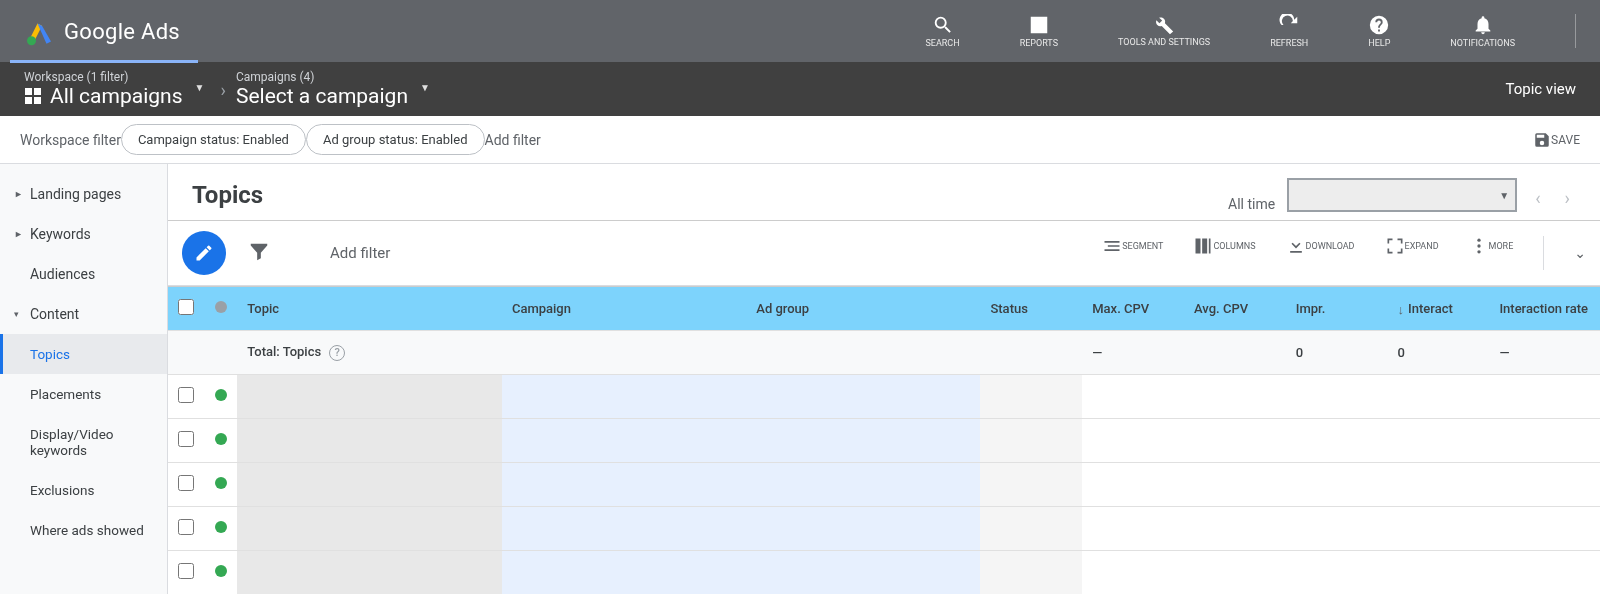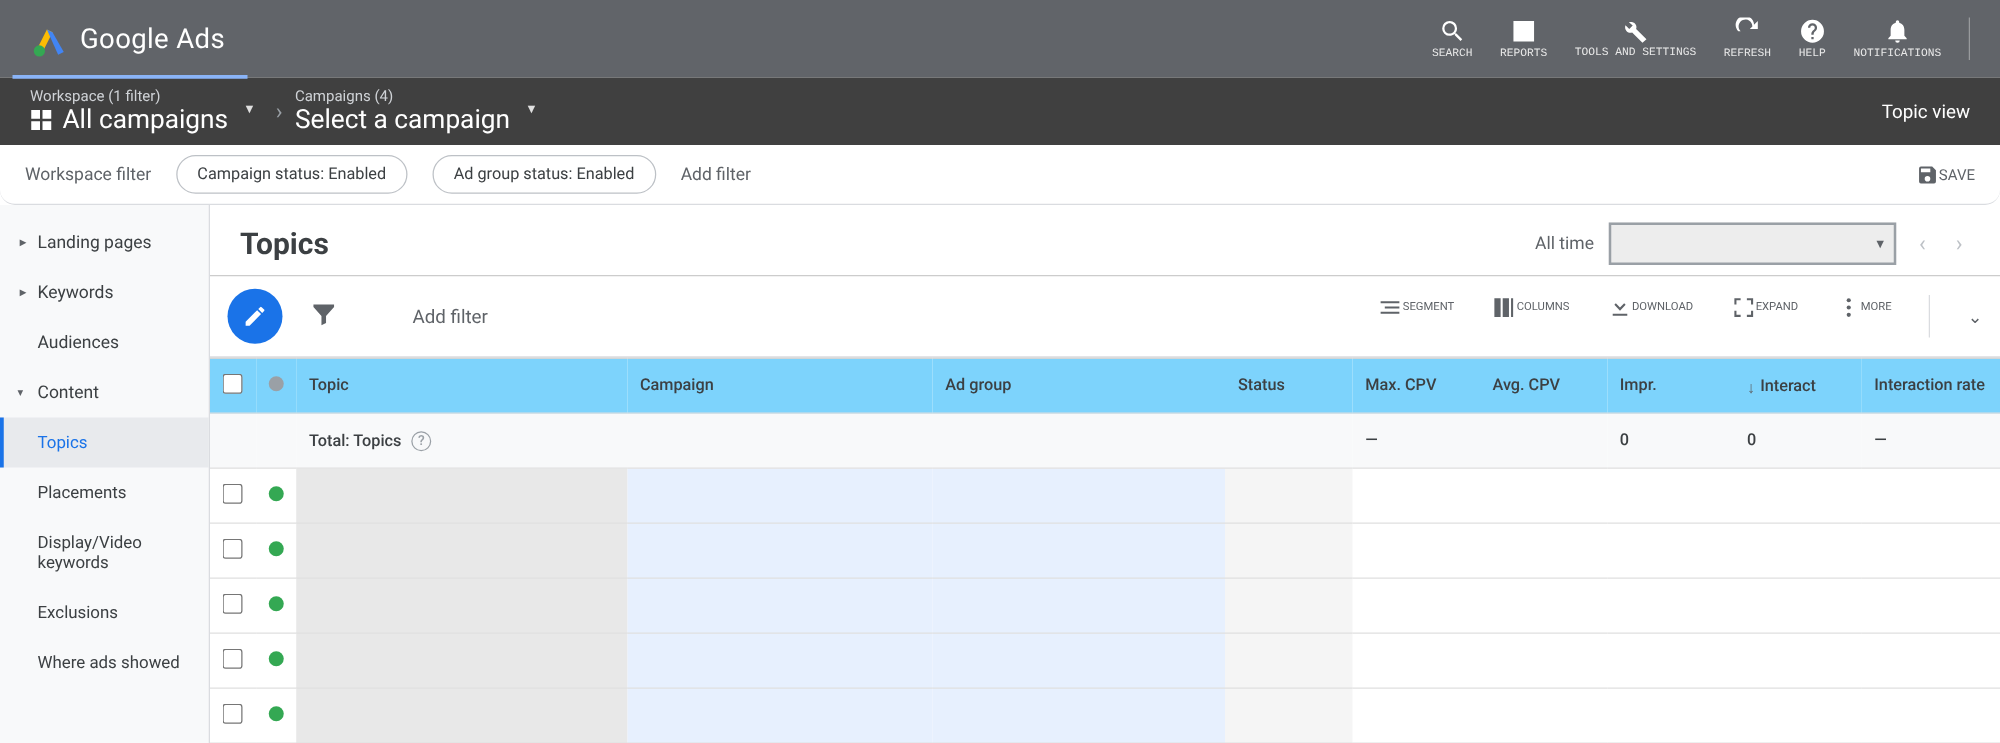--- a/index.html
+++ b/index.html
@@ -3,54 +3,54 @@
 <meta charset="utf-8">
 <style>
   * { box-sizing: border-box; margin: 0; padding: 0; }
   body { font-family: Roboto, Arial, sans-serif; background: #fff; color: #3c4043; width: 1600px; }
   
   .topbar { display: flex; align-items: center; height: 62px; background: #616469; color: #fff; padding: 0 24px; }
   .logo-block { display: flex; align-items: center; gap: 10px; }
   .logo-mark { width: 30px; height: 30px; }
   .logo-text { font-size: 22px; font-weight: 400; letter-spacing: 0.3px; }
   .topbar-spacer { flex: 1; }
-  .top-actions { display: flex; align-items: flex-start; gap: 22px; font-family: Liberation Mono, monospace; }
+  .top-actions { display: flex; align-items: flex-start; gap: 60px; }
   .top-action { display: flex; flex-direction: column; align-items: center; gap: 2px; cursor: pointer; font-size: 9px; color: #e9e9e9; }
   .top-action svg { width: 22px; height: 22px; fill: #fff; }
   .top-vsep { width: 1px; height: 34px; background: rgba(255,255,255,0.35); align-self: center; }
   
   .navbar { display: flex; align-items: center; height: 54px; background: #404040; color: #fff; padding: 0 24px; position: relative; }
   .nav-block { display: flex; flex-direction: column; justify-content: center; height: 100%; padding-right: 28px; position: relative; cursor: pointer; }
   .nav-block .small { font-size: 12px; color: #cfd2d6; }
   .nav-block .big { font-size: 21px; display: flex; align-items: center; gap: 8px; }
   .nav-caret { color: #e0e0e0; font-size: 10px; position: absolute; right: 6px; top: 20px; }
   .nav-sep { margin: 0 10px; color: #9aa0a6; font-size: 18px; }
   .grid-icon { display: inline-block; width: 18px; height: 18px; }
   .grid-icon span { display:inline-block; width:7px; height:7px; background:#fff; margin:1px; float:left; }
   .navbar-right { margin-left: auto; font-size: 15px; cursor: pointer; }
   .active-line { position:absolute; left:10px; top:-2px; width:188px; height:3px; background:#8ab4f8; }
   
-  .filterbar { display:flex; align-items:center; height:48px; border-bottom:1px solid #dadce0; padding:0 20px; gap:20px; position:relative;border-radius:12px;}
+  .filterbar { display:flex; align-items:center; height:48px; border-bottom:1px solid #dadce0; padding:0 20px; gap:0; position:relative;}
   .wf-title { font-size:14px; color:#5f6368; }
   .chip { border:1px solid #bdc1c6; border-radius:20px; padding:7px 16px; font-size:13px; color:#3c4043; cursor:pointer; }
   .add-filter-inline { color:#5f6368; font-size:14px; }
   .save-block { margin-left:auto; display:flex; flex-direction:row; align-items:center; font-size:12px; color:#5f6368; cursor:pointer;justify-content:flex-end;}
   .save-block svg{width:18px;height:18px;fill:#5f6368;}
   
   .main { display:flex; }
   .sidebar { width:168px; border-right:1px solid #dadce0; padding-top:10px; background:#f8f9fa; }
   .side-item { display:flex; align-items:center; padding:12px 14px; font-size:14px; color:#3c4043; cursor:pointer; gap:6px; }
   .side-sub { padding-left:30px; font-size:13.5px; }
   .side-sub.active { color:#1a73e8; background:#e8eaed; border-left:3px solid #1a73e8; padding-left:27px;}
   .caret { font-size:9px; color:#5f6368; width:10px; }
   .content { flex:1; padding:0 0 0 0; }
   
   .head-row { display:flex; align-items:center; padding:14px 24px 8px; border-bottom:1px solid #ccc; }
   .page-title { font-size:24px; color:#3c4043; }
-  .head-row-right { margin-left:auto; display:flex; align-items:center; gap:12px; }
+  .head-row-right { margin-left:auto; display:flex; align-items:flex-end; gap:12px; }
   .all-time { font-size:14px; color:#5f6368; }
   .date-box { width:230px; height:34px; border:2px solid #9aa0a6; background:#ededed; display:flex; align-items:center; justify-content:flex-end; padding-right:6px;}
   .date-box .tri{font-size:10px;color:#5f6368;}
   .pager-btn { color:#bdc1c6; padding:4px 6px; cursor:pointer; font-size:18px;}
   
   .tool-row { display:flex; align-items:center; padding:10px 14px; border-bottom:1px solid #dadce0; }
   .fab { width:44px; height:44px; border-radius:50%; background:#1a73e8; display:flex; align-items:center; justify-content:center; cursor:pointer;}
   .fab svg{width:20px;height:20px;fill:#fff;}
   .filter-icon { margin-left:22px; cursor:pointer; }
   .filter-icon svg{width:22px;height:22px;fill:#5f6368;}

